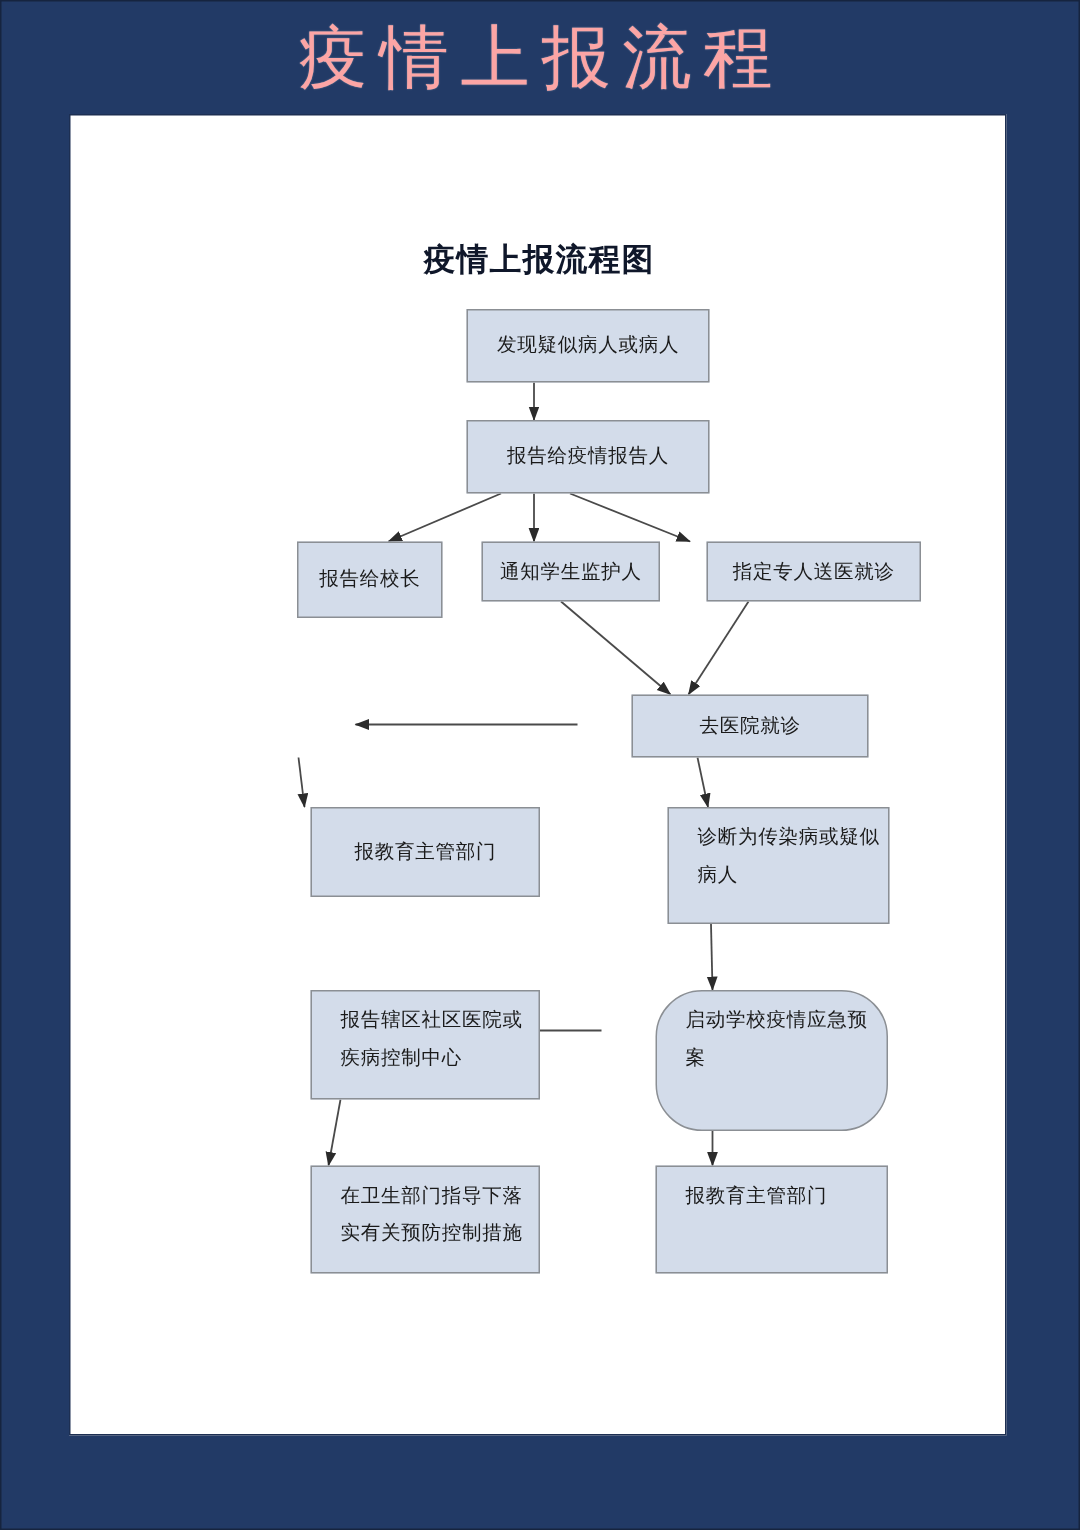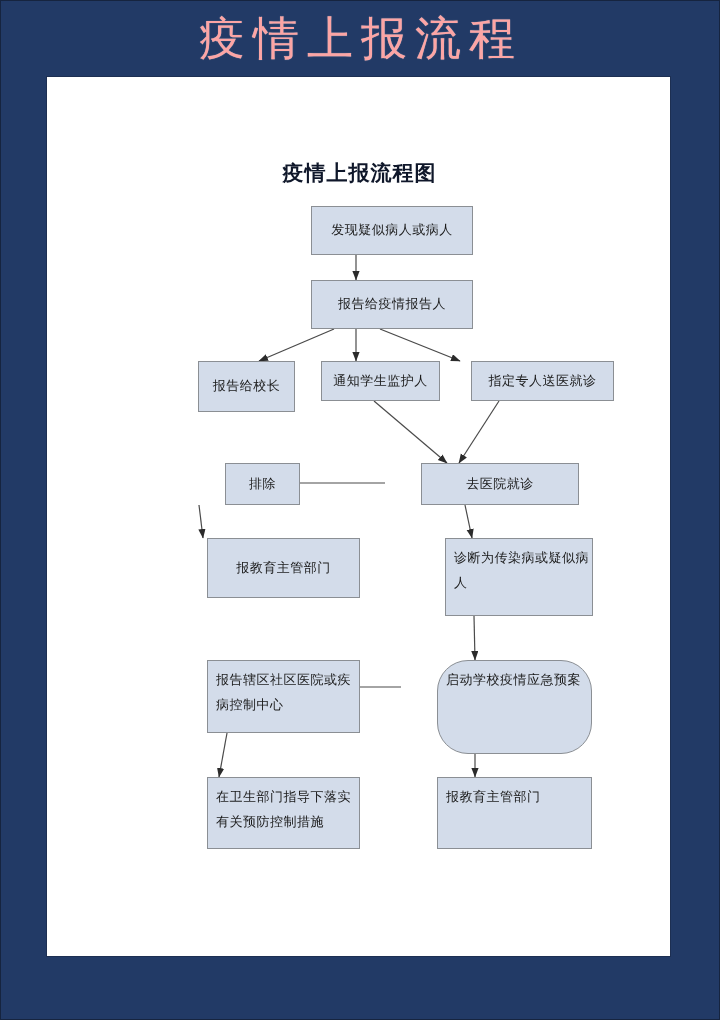--- a/index.html
+++ b/index.html
@@ -86,21 +86,21 @@
     overflow: hidden;
     margin-left: 36px;
   }
   .node.center {
     justify-content: center;
     text-align: center;
   }
   .node.left {
     justify-content: flex-start;
     text-align: left;
-    padding-left: 8px;
+    padding-left: 19px;
     align-items: flex-start;
     padding-top: 7px;
   }
 
   
   #links {
     position: absolute;
     left: 0;
     top: 0;
     width: 625px;
@@ -170,23 +170,20 @@
     </div>
 
     <div class="node center" style="left:238px; top:284px; width:119px; height:40px;">
       <span>通知学生监护人</span>
     </div>
 
     <div class="node center" style="left:388px; top:284px; width:143px; height:40px;">
       <span>指定专人送医就诊</span>
     </div>
 
-    <div class="node center" style="left:142px; top:386px; width:75px; height:42px;">
-      <span>排除</span>
-    </div>
 
     <div class="node center" style="left:338px; top:386px; width:158px; height:42px;text-align:center;">
       <span>去医院就诊</span>
     </div>
 
     <div class="node center" style="left:124px; top:461px; width:153px; height:60px;">
       <span>报教育主管部门</span>
     </div>
 
     <div class="node left" style="left:362px; top:461px; width:148px; height:78px;">

